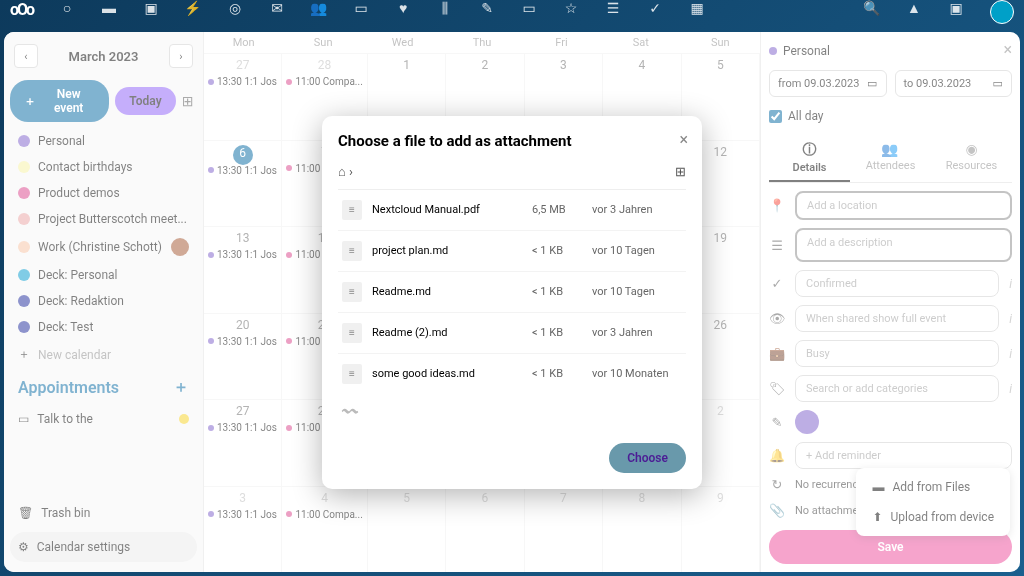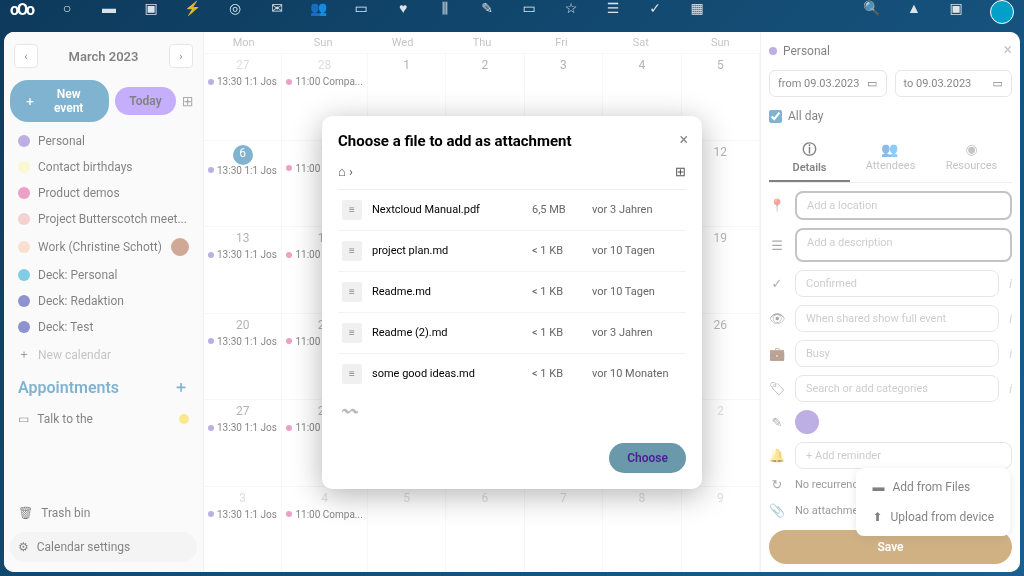--- a/index.html
+++ b/index.html
@@ -52,21 +52,21 @@
 .rp-tab .tab-icon { display: block; font-size: 14px; margin-bottom: 2px; }
 .rp-fields { flex: 1; overflow-y: auto; }
 .rp-field { display: flex; align-items: center; gap: 10px; margin-bottom: 8px; }
 .rp-field .fld-icon { width: 16px; text-align: center; color: #555; font-size: 13px; }
 .rp-field .input { flex: 1; border: 2px solid #888; border-radius: 8px; padding: 6px 10px; font-size: 11px; color: #999; background: #fff; }
 .rp-field .input.light { border: 1px solid #ccc; }
 .rp-field .info { color: #aaa; font-style: italic; font-size: 12px; }
 .rp-field .color-circle { width: 24px; height: 24px; border-radius: 50%; background: #7b5cc9; }
 .rp-field .text { flex: 1; font-size: 11px; color: #333; }
 .attach-plus { cursor: pointer; font-size: 16px; color: #555; }
-.save-btn { background: #a16207; color: #fff; border: none; border-radius: 20px; padding: 10px; font-size: 12px; font-weight: 600; cursor: pointer; margin-top: 6px; }
+.save-btn { background: #ec4899; color: #fff; border: none; border-radius: 20px; padding: 10px; font-size: 12px; font-weight: 600; cursor: pointer; margin-top: 6px; }
 .attach-menu { position: absolute; right: 10px; bottom: 36px; background: #fff; border-radius: 8px; box-shadow: 0 2px 10px rgba(0,0,0,0.2); padding: 4px; }
 .attach-menu .item { display: flex; align-items: center; gap: 8px; padding: 8px 12px; font-size: 12px; cursor: pointer; border-radius: 4px; white-space: nowrap; }
 .modal-backdrop { position: absolute; inset: 0; display: flex; align-items: center; justify-content: center; }
 .modal { width: 380px; background: #fff; border-radius: 10px; box-shadow: 0 6px 30px rgba(0,0,0,0.3); padding: 16px; position: relative; }
 .modal .close { position: absolute; right: 14px; top: 14px; cursor: pointer; color: #888; font-size: 16px; }
 .modal h3 { font-size: 15px; font-weight: 700; margin-bottom: 14px; }
 .modal .nav-row { display: flex; justify-content: space-between; align-items: center; padding-bottom: 10px; font-size: 13px; color: #555; }
 .file-list { max-height: 200px; overflow-y: auto; border-top: 1px solid #eee; }
 .file-row { display: flex; align-items: center; gap: 10px; padding: 10px 4px; border-bottom: 1px solid #f3f3f3; font-size: 11px; cursor: pointer; }
 .file-row .ficon { width: 20px; height: 20px; background: #f0f0f0; border-radius: 2px; display: flex; align-items: center; justify-content: center; font-size: 10px; color: #888; }

